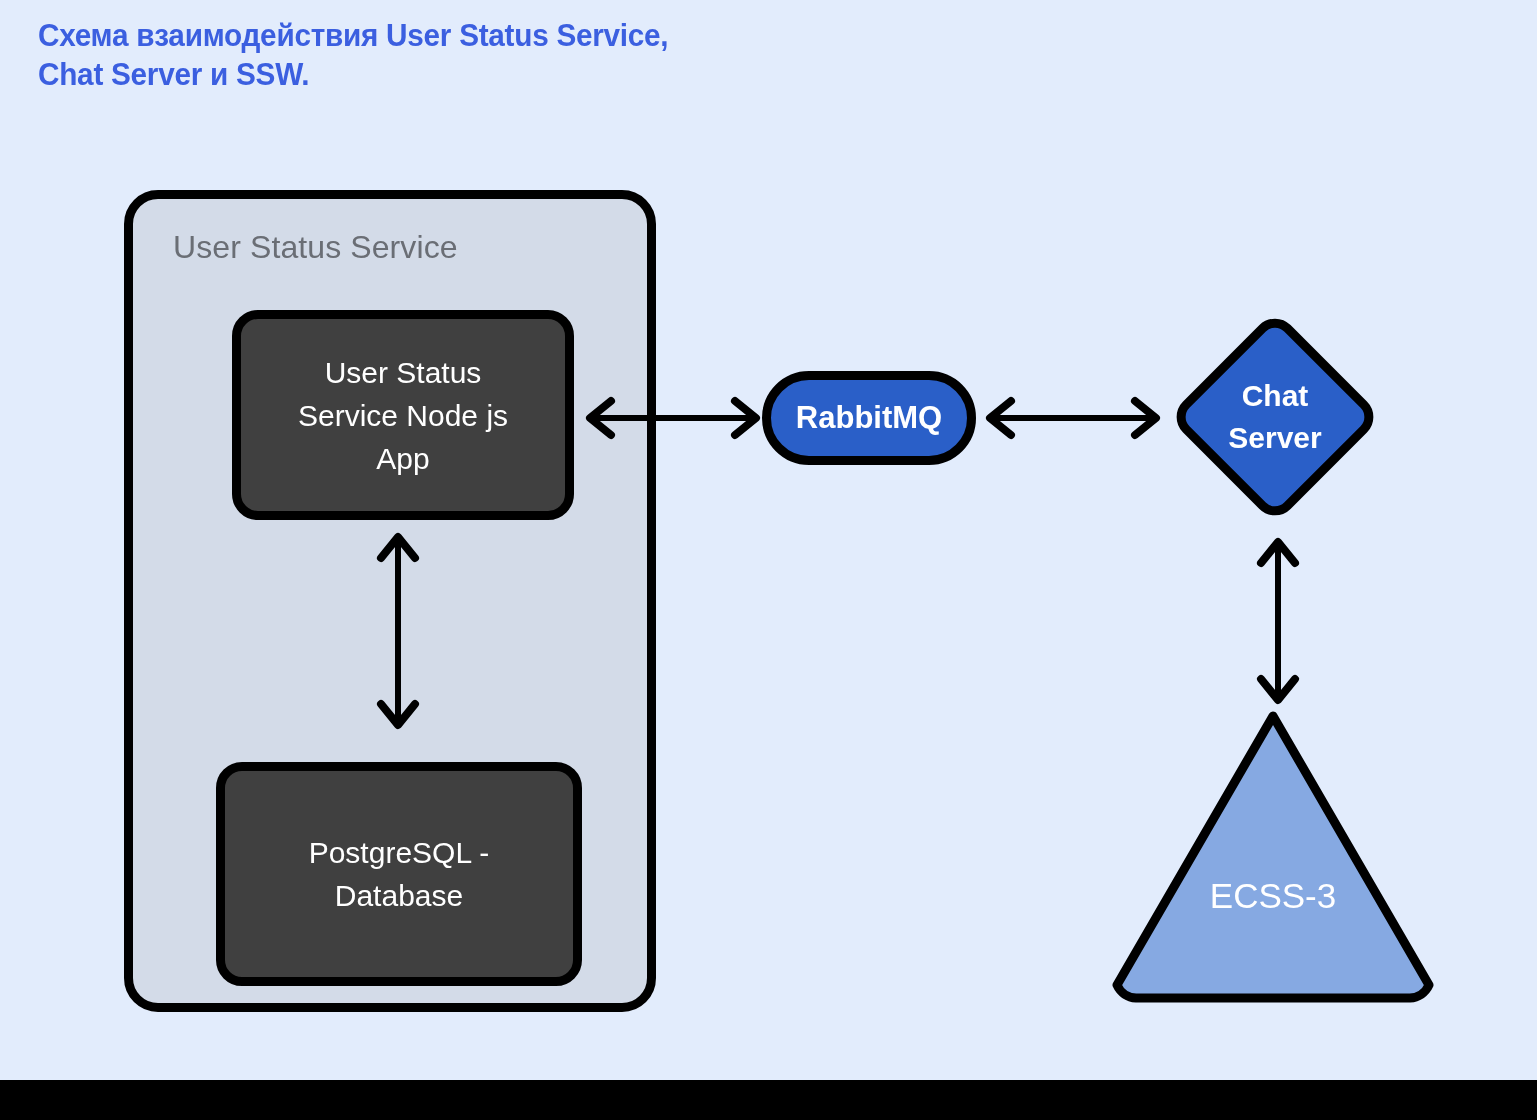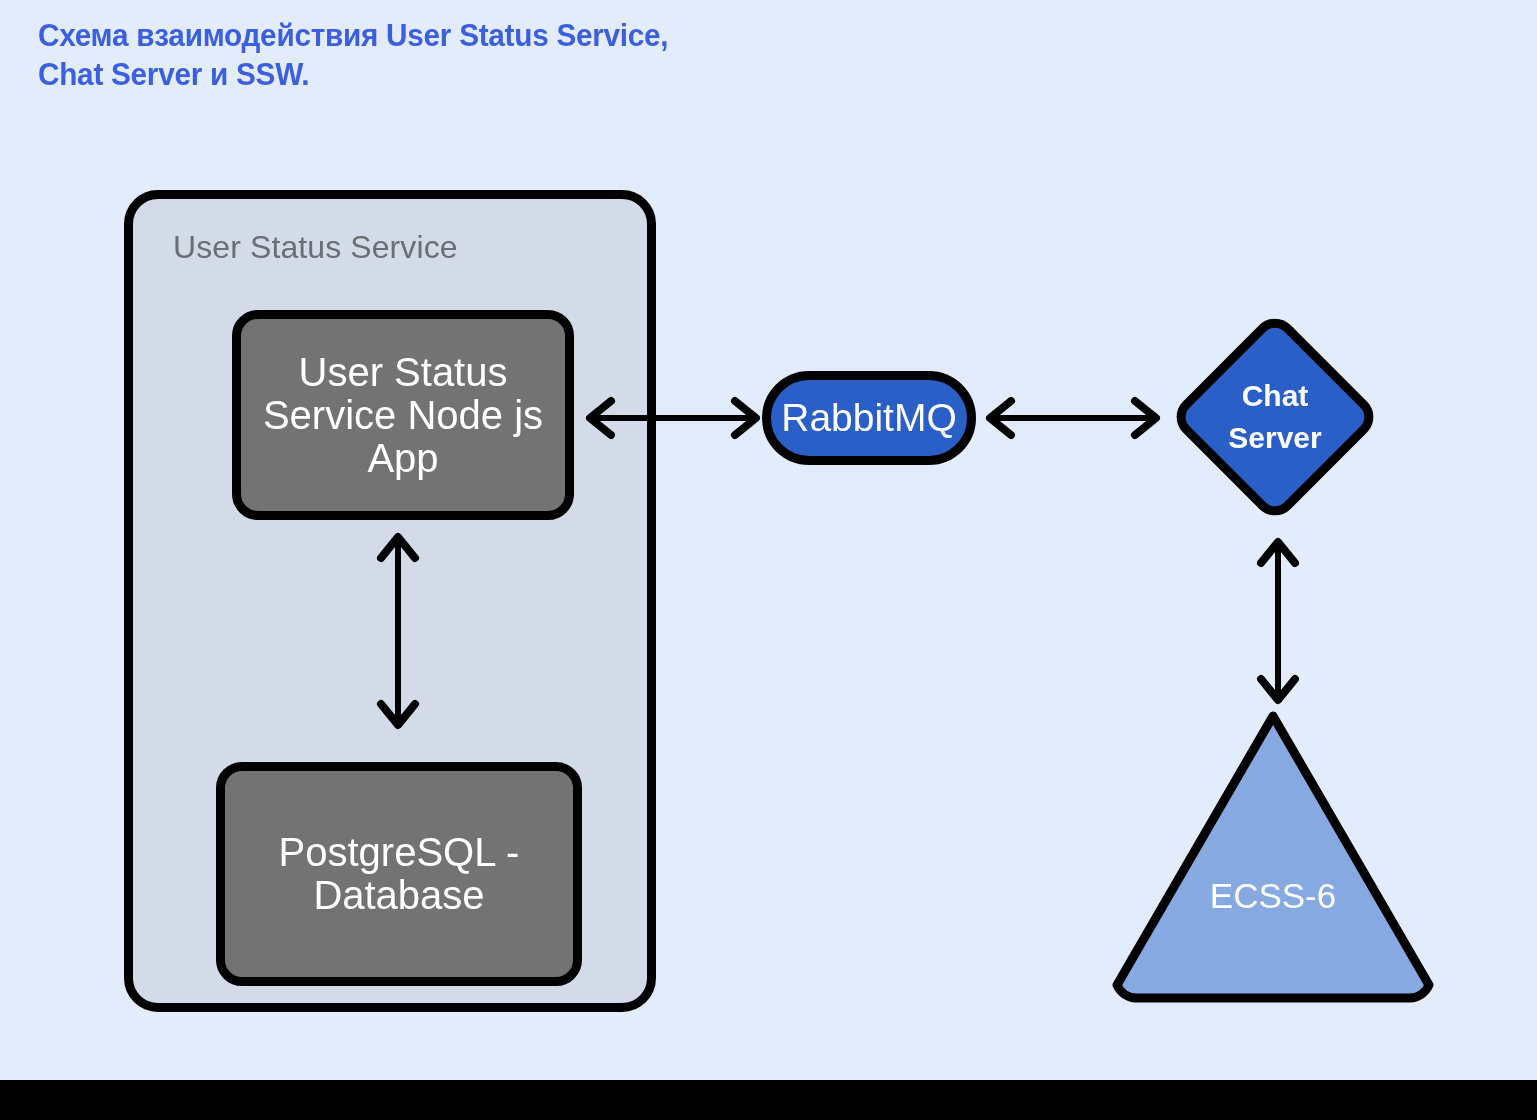--- a/index.html
+++ b/index.html
@@ -68,29 +68,29 @@
     top: 30px;
     font-size: 32px;
     color: #6a6e75;
     letter-spacing: 0.1px;
     white-space: nowrap;
   }
 
   
   .node-box {
     position: absolute;
-    background: #737373;
+    background: #404040;
     border: 9px solid #000000;
     border-radius: 26px;
     box-sizing: border-box;
     display: flex;
     align-items: center;
     justify-content: center;
     color: #ffffff;
-    font-size: 40px;
+    font-size: 30px;
     line-height: 43px;
     text-align: center;
     white-space: pre-line;
   }
 
   #node-user-status-app {
     left: 232px;
     top: 310px;
     width: 342px;
     height: 210px;
@@ -111,22 +111,23 @@
     width: 214px;
     height: 94px;
     background: #2a5fc8;
     border: 9px solid #000000;
     border-radius: 48px;
     box-sizing: border-box;
     display: flex;
     align-items: center;
     justify-content: center;
     color: #ffffff;
-    font-size: 39px;
+    font-size: 31px;
     white-space: nowrap;
+    font-weight: bold;
   }
 
   
   #node-chat-server {
     position: absolute;
     left: 1168px;
     top: 310px;
     width: 214px;
     height: 214px;
   }
@@ -221,21 +222,21 @@
 
   <div id="node-ecss10">
     <svg width="362" height="318" viewBox="0 0 362 318">
       <path d="M 181 18
                L 337 287
                A 22 22 0 0 1 318 300
                L 44 300
                A 22 22 0 0 1 25 287
                Z" fill="#86a9e2" stroke="#000000" stroke-width="9" stroke-linejoin="round"></path>
     </svg>
-    <div class="tri-text">ECSS-6</div>
+    <div class="tri-text">ECSS-3</div>
   </div>
 
   <svg class="arrow-svg" id="arrow-app-rabbitmq" width="190" height="50" viewBox="0 0 190 50">
     <line x1="12" y1="25" x2="178" y2="25" stroke="#000000" stroke-width="6"></line>
     <polyline points="33,8 12,25 33,42" fill="none" stroke="#000000" stroke-width="8" stroke-linecap="round" stroke-linejoin="round"></polyline>
     <polyline points="157,8 178,25 157,42" fill="none" stroke="#000000" stroke-width="8" stroke-linecap="round" stroke-linejoin="round"></polyline>
   </svg>
 
   <svg class="arrow-svg" id="arrow-rabbitmq-chat" width="190" height="50" viewBox="0 0 190 50">
     <line x1="12" y1="25" x2="178" y2="25" stroke="#000000" stroke-width="6"></line>

